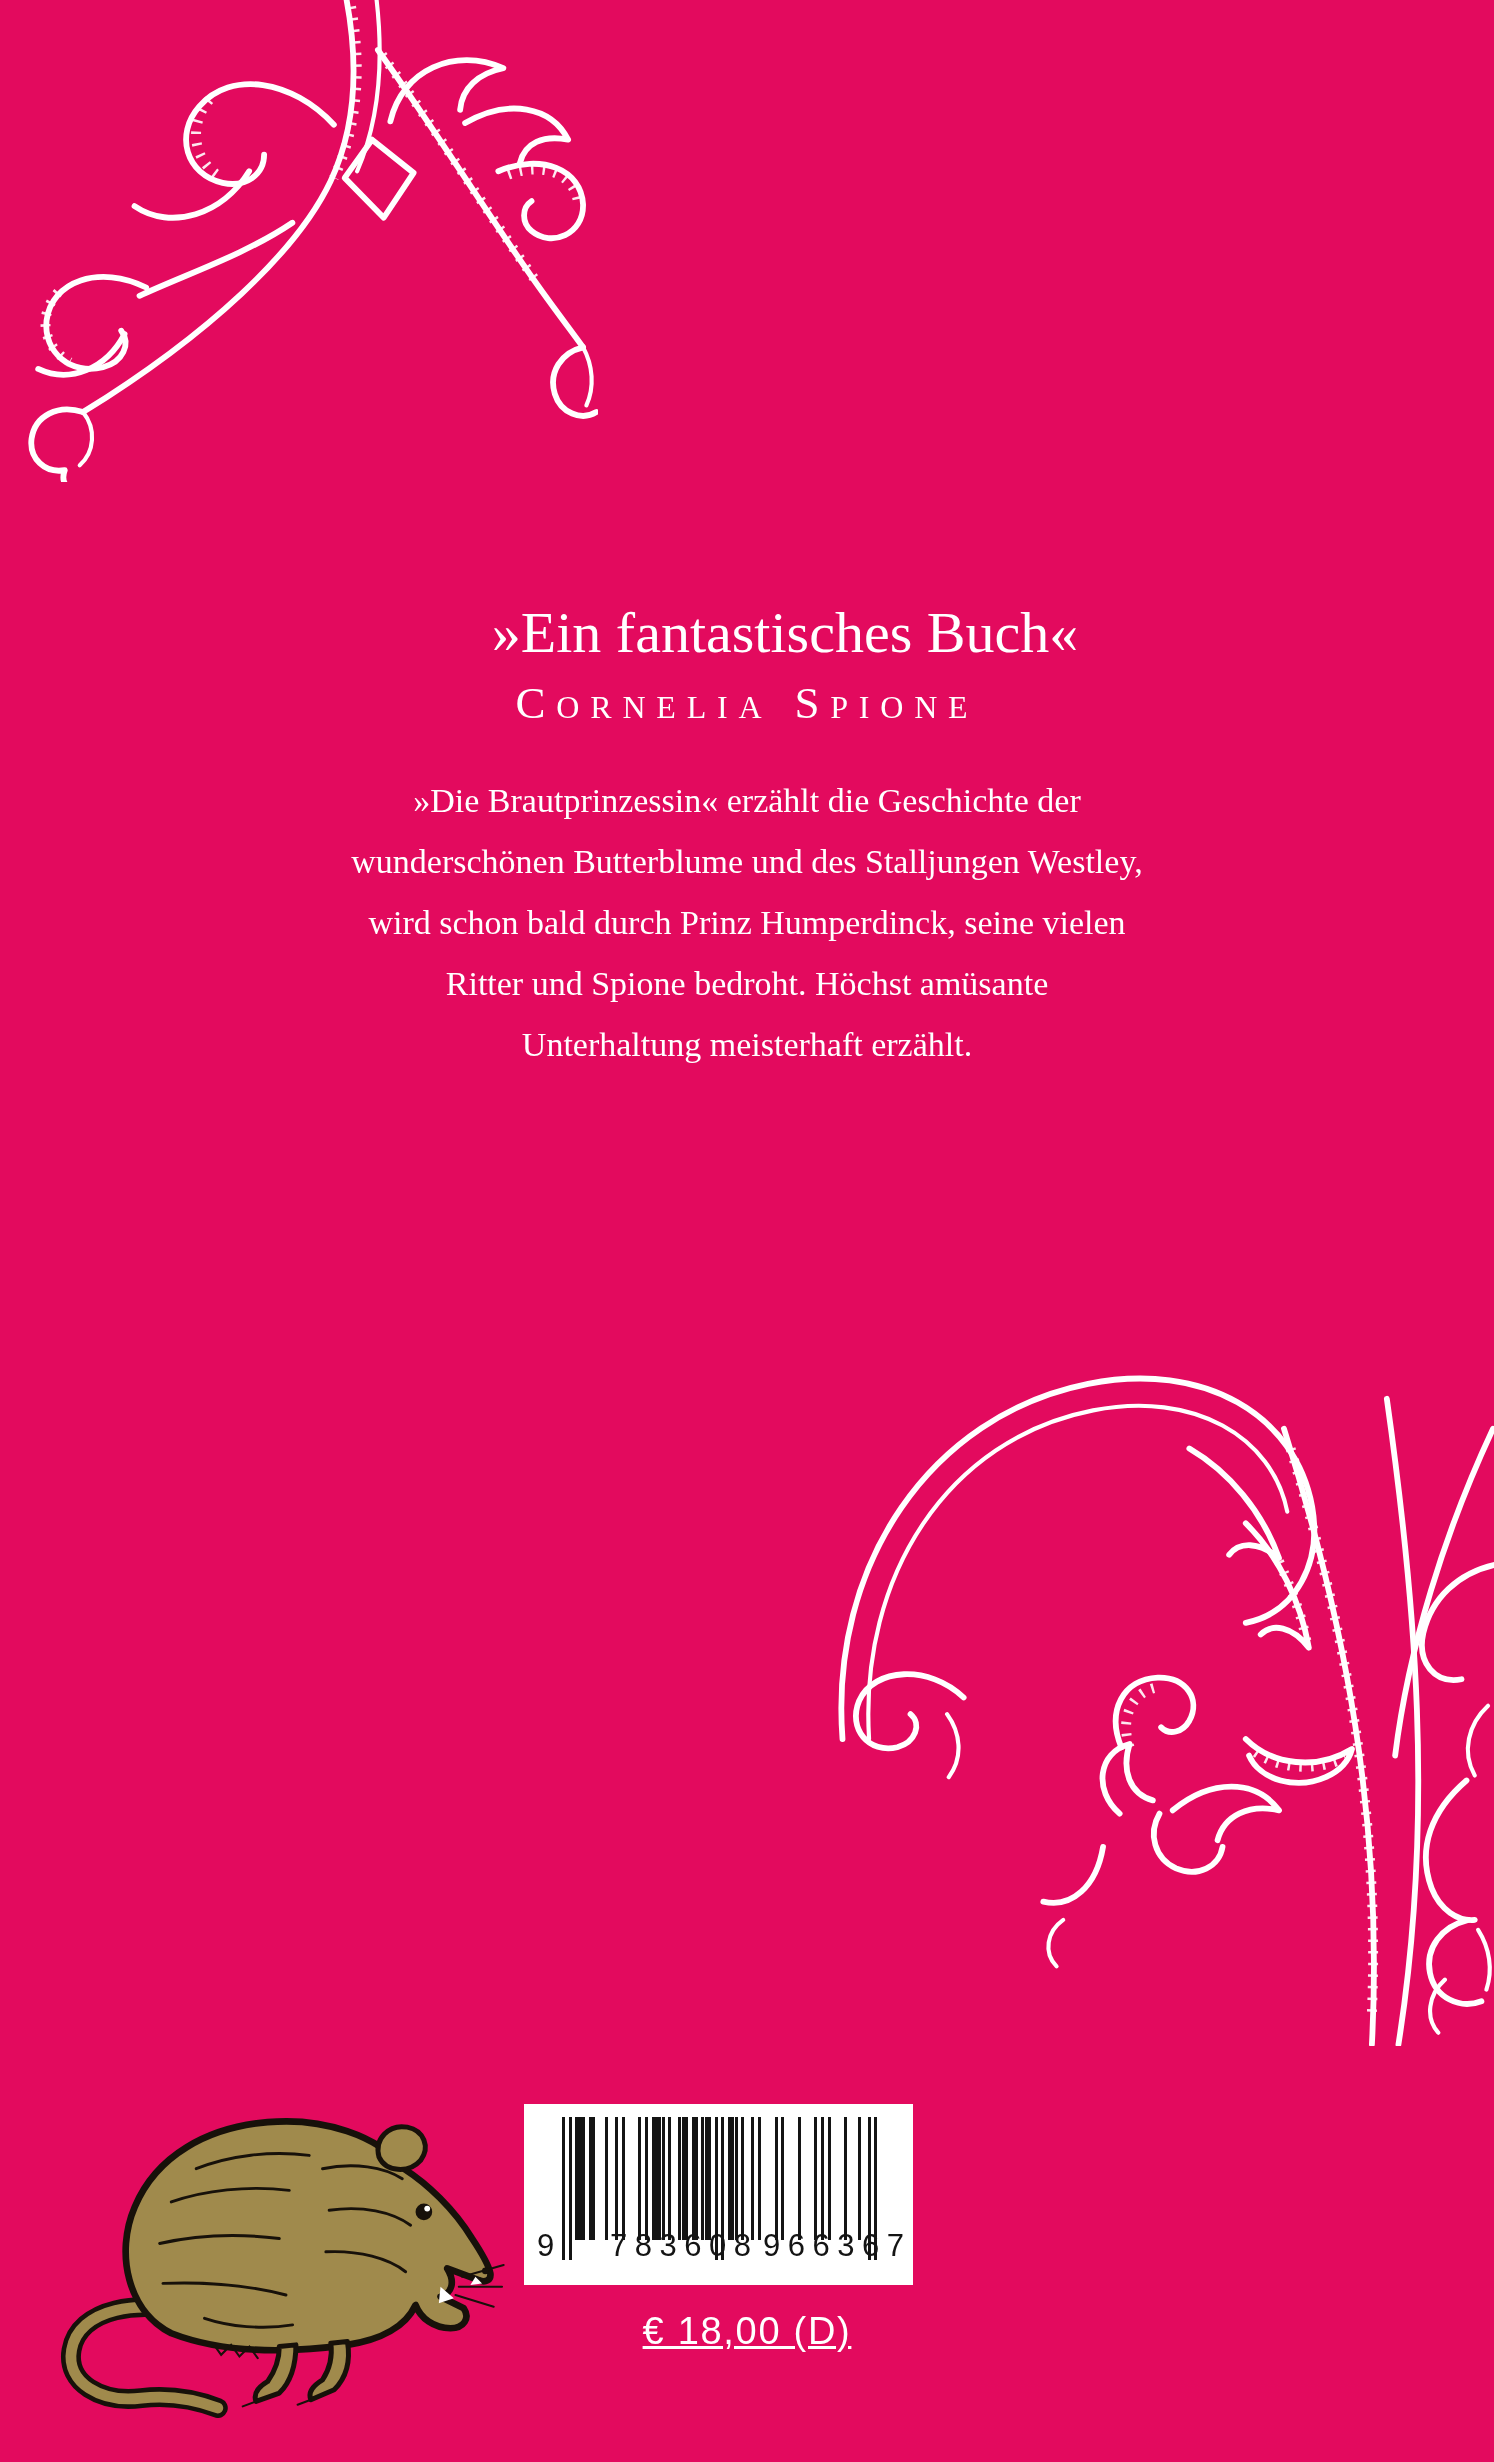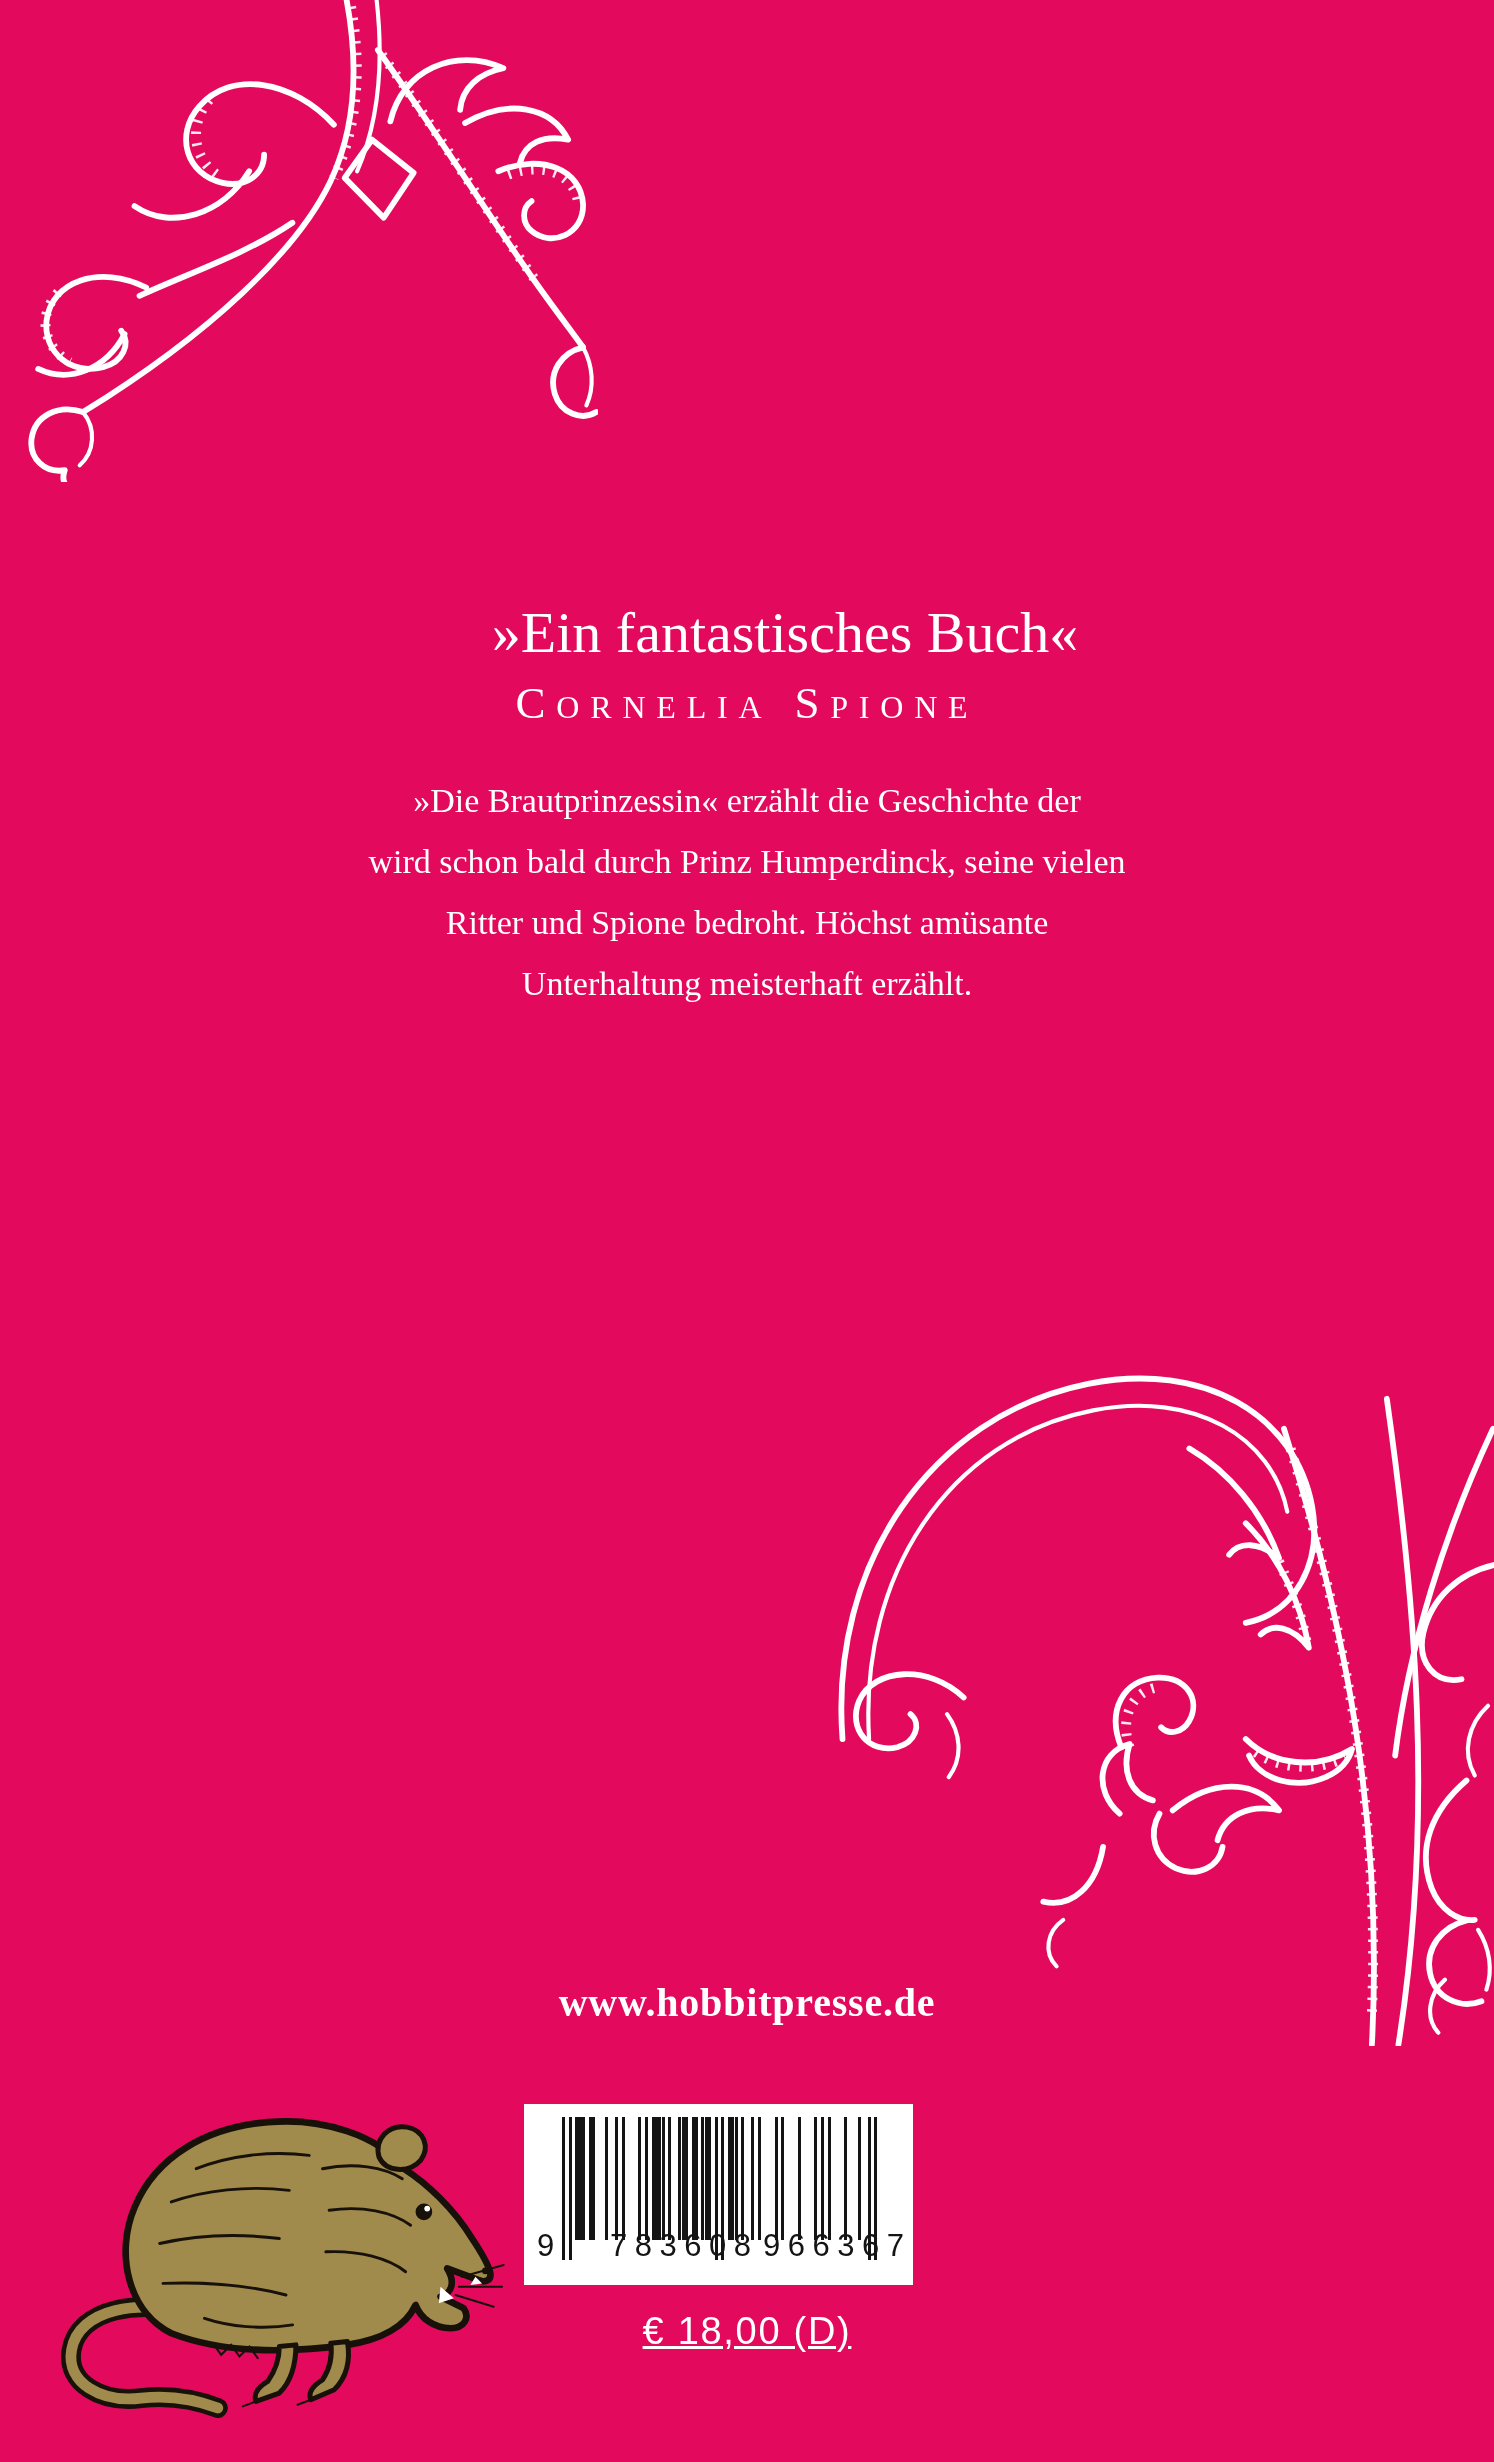--- a/index.html
+++ b/index.html
@@ -100,20 +100,21 @@
     <path class="wl2" d="M100,496 C116,516 114,544 96,560"></path>
     <path class="wl" d="M702,418 C676,424 660,448 668,474 C675,497 700,507 718,496"></path>
     <path class="wl2" d="M702,418 C714,440 716,466 706,488"></path>
   </svg>
 
   <div class="quote">»Ein fantastisches Buch«</div>
   <div class="attribution">Cornelia Spione</div>
 
   <div class="blurb">
     <div>»Die Brautprinzessin« erzählt die Geschichte der</div>
+    <div>wunderschönen Butterblume und des Stalljungen Westley,</div>
     <div>wird schon bald durch Prinz Humperdinck, seine vielen</div>
     <div>Ritter und Spione bedroht. Höchst amüsante</div>
     <div>Unterhaltung meisterhaft erzählt.</div>
   </div>
 
   <svg class="orn orn-right" width="681" height="697" viewBox="0 0 820 840">
     <path class="hatch" d="M560,256 C580,300 590,330 594,358"></path>
     <path class="hatch" d="M532,486 C560,506 606,510 640,492"></path>
     <path class="hatch" d="M574,120 C640,340 682,560 672,800"></path>
     <path class="hatch" d="M380,480 C368,446 382,414 412,408"></path>
@@ -134,21 +135,20 @@
     <path class="wl" d="M690,60 C724,300 748,560 704,838"></path>
     <path class="wl" d="M818,96 C760,220 716,360 700,490"></path>
     <path class="wl" d="M820,260 C776,270 744,300 734,342 C726,378 748,404 780,398"></path>
     <path class="wl2" d="M812,430 C788,452 780,486 796,514"></path>
     <path class="wl" d="M786,520 C744,556 726,602 744,650 C754,676 776,690 796,688"></path>
     <path class="wl" d="M788,688 C756,696 736,722 742,752 C748,782 778,796 804,786"></path>
     <path class="wl2" d="M760,760 C740,778 736,806 752,824"></path>
     <path class="wl2" d="M800,700 C814,722 818,748 810,772"></path>
   </svg>
 
-  <div class="website">www.hobbitpresse.de</div>
 
   <svg class="rat" width="482" height="349" viewBox="0 0 580 420">
     <path class="tail-o" d="M210,300 C130,272 58,290 50,338 C43,378 86,402 134,396 C170,392 200,398 226,408"></path>
     <path class="tail-f" d="M210,300 C130,272 58,290 50,338 C43,378 86,402 134,396 C170,392 200,398 226,408"></path>
     <path class="gold" d="M170,318
       C118,292 102,222 126,166
       C152,104 214,70 286,64
       C352,58 420,80 450,120
       C478,138 510,168 532,204
       C544,222 552,236 554,246

